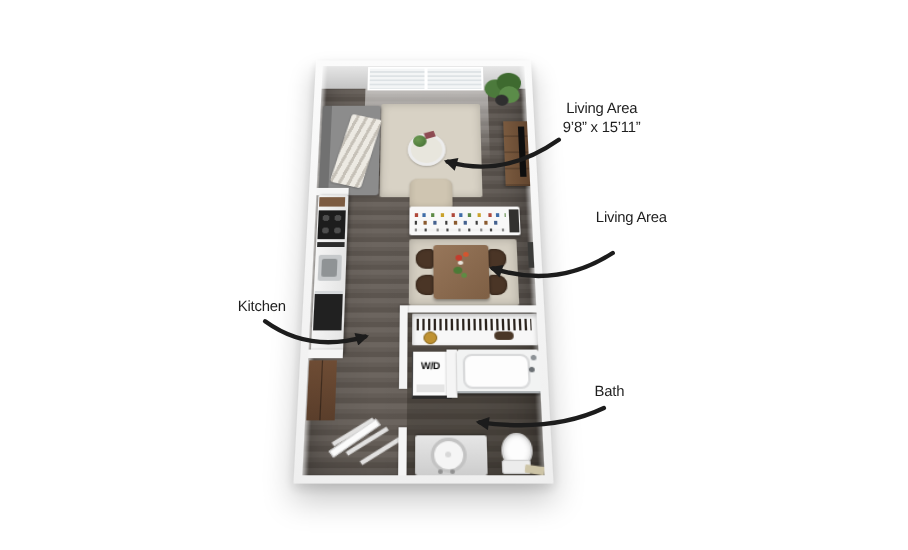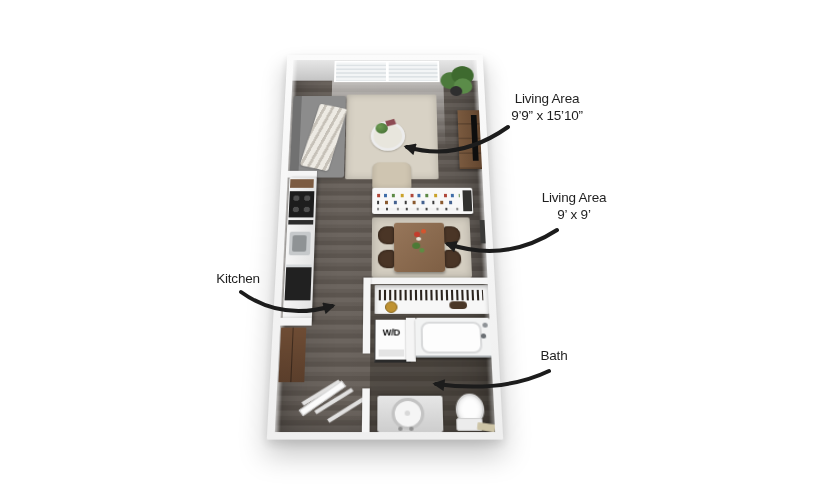--- a/index.html
+++ b/index.html
@@ -246,25 +246,24 @@
       </marker>
     </defs>
     <path class="arrow" d="M508,127 Q458,162 407,147" marker-end="url(#ah)"></path>
     <path class="arrow" d="M557,230 Q506,263 448,244" marker-end="url(#ah)"></path>
     <path class="arrow" d="M241,292 Q281,321 332,306" marker-end="url(#ah)"></path>
     <path class="arrow" d="M549,371 Q503,393 436,384" marker-end="url(#ah)"></path>
   </svg>
 
   <div class="lbl" id="lbl-living">
     <div>Living Area</div>
-    <div>9’9” x 15’10”</div>
+    <div>9’8” x 15’11”</div>
   </div>
   <div class="lbl" id="lbl-dining">
     <div>Living Area</div>
-    <div>9’ x 9’</div>
   </div>
   <div class="lbl" id="lbl-bath">
     <div>Bath</div>
   </div>
   <div class="lbl" id="lbl-kitchen">
     <div>Kitchen</div>
   </div>
 
 </div>
 

